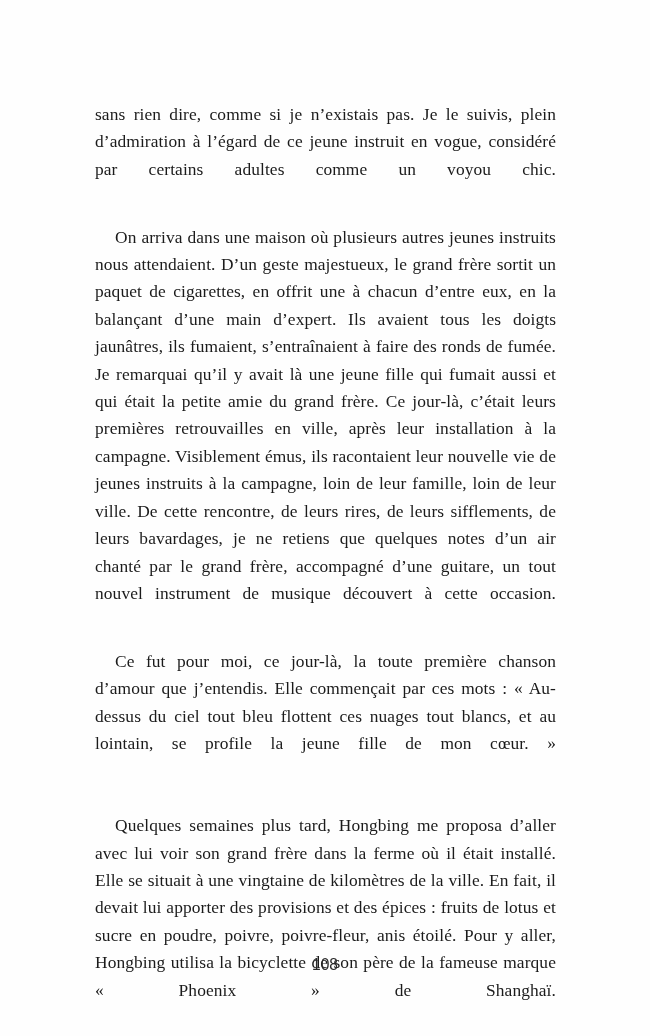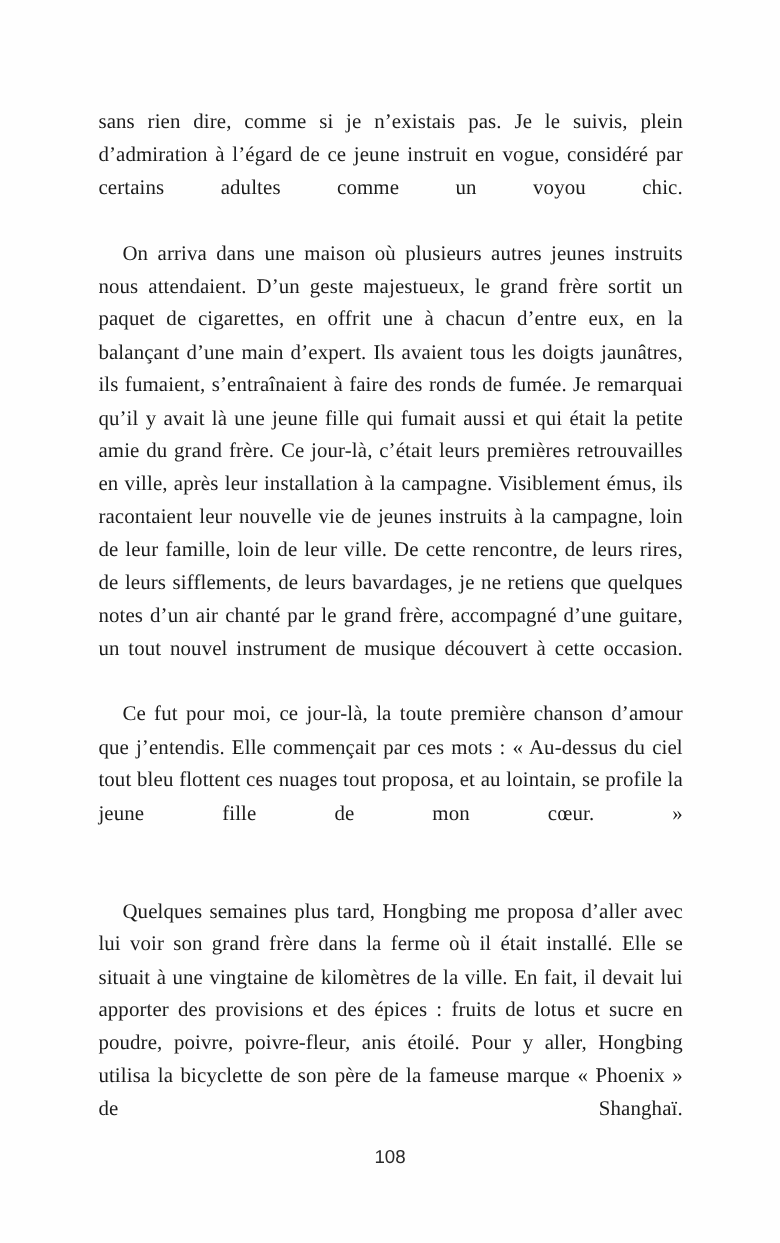--- a/index.html
+++ b/index.html
@@ -28,21 +28,21 @@
   }
 
   .text-block {
     position: absolute;
     left: 82px;
     top: 88px;
     width: 487px;
   }
 
   .para {
-    margin: 0;
+    margin: 13px;
     text-align: justify;
     text-justify: inter-word;
     font-size: 17.4px;
     line-height: 27.4px;
     letter-spacing: 0.1px;
     word-spacing: 0.2px;
     hyphens: manual;
   }
 
   .para.indent {
@@ -74,19 +74,19 @@
   }
 </style>
 </head>
 <body>
 
 <div class="page">
 
   <div class="text-block">
     <p class="para">sans rien dire, comme si je n’existais pas. Je le suivis, plein d’admiration à l’égard de ce jeune instruit en vogue, considéré par certains adultes comme un voyou chic.</p>
     <p class="para indent">On arriva dans une maison où plusieurs autres jeunes instruits nous attendaient. D’un geste majestueux, le grand frère sortit un paquet de cigarettes, en offrit une à chacun d’entre eux, en la balançant d’une main d’expert. Ils avaient tous les doigts jaunâtres, ils fumaient, s’entraînaient à faire des ronds de fumée. Je remarquai qu’il y avait là une jeune fille qui fumait aussi et qui était la petite amie du grand frère. Ce jour-là, c’était leurs premières retrouvailles en ville, après leur installation à la campagne. Visiblement émus, ils racontaient leur nouvelle vie de jeunes instruits à la campagne, loin de leur famille, loin de leur ville. De cette rencontre, de leurs rires, de leurs sifflements, de leurs bavardages, je ne retiens que quelques notes d’un air chanté par le grand frère, accompagné d’une guitare, un tout nouvel instrument de musique découvert à cette occasion.</p>
-    <p class="para indent">Ce fut pour moi, ce jour-là, la toute première chanson d’amour que j’entendis. Elle commençait par ces mots : « Au-dessus du ciel tout bleu flottent ces nuages tout proposa, et au lointain, se profile la jeune fille de mon cœur. »</p>
+    <p class="para indent">Ce fut pour moi, ce jour-là, la toute première chanson d’amour que j’entendis. Elle commençait par ces mots : « Au-dessus du ciel tout bleu flottent ces nuages tout blancs, et au lointain, se profile la jeune fille de mon cœur. »</p>
     <p class="para indent gap-before">Quelques semaines plus tard, Hongbing me proposa d’aller avec lui voir son grand frère dans la ferme où il était installé. Elle se situait à une vingtaine de kilomètres de la ville. En fait, il devait lui apporter des provisions et des épices : fruits de lotus et sucre en poudre, poivre, poivre-fleur, anis étoilé. Pour y aller, Hongbing utilisa la bicyclette de son père de la fameuse marque « Phoenix » de Shanghaï.</p>
   </div>
 
   <div class="folio">108</div>
 
 </div>
 
 </body></html>

